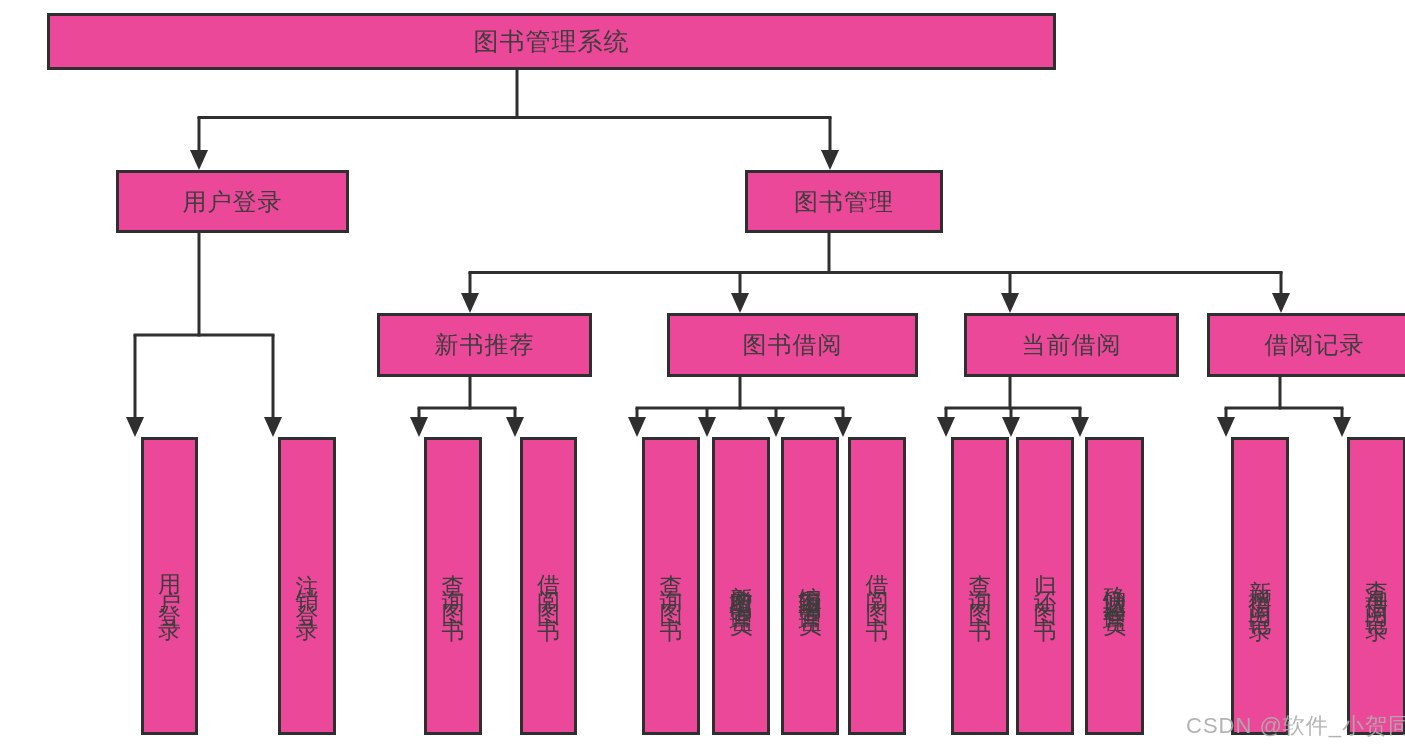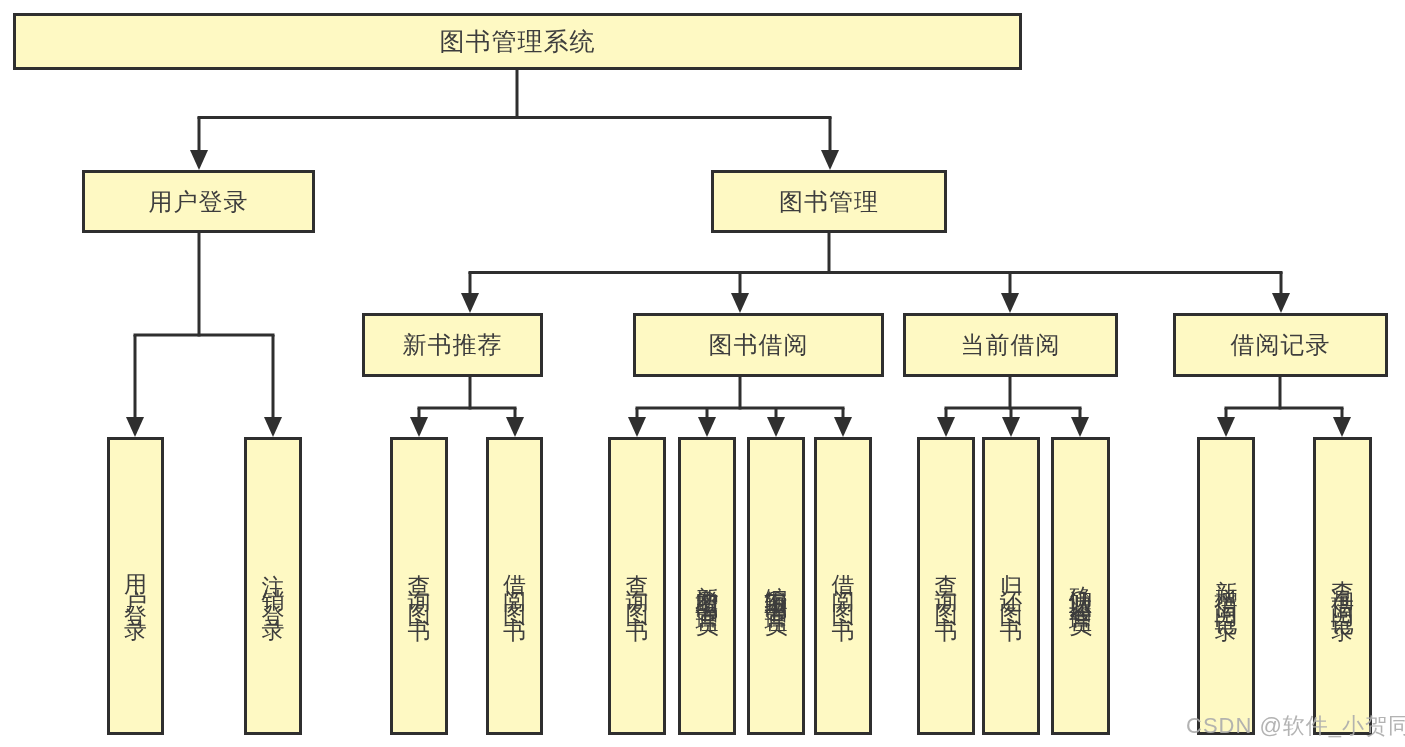--- a/index.html
+++ b/index.html
@@ -2,22 +2,22 @@
 <html><head>
 <meta charset="utf-8">
 <style>
   html,body{margin:0;padding:0;background:#ffffff;}
   #canvas{
     position:relative;width:1405px;height:747px;background:#ffffff;overflow:hidden;
     font-family:"Liberation Sans","DejaVu Sans",sans-serif;color:#3d3d3d;
   }
   #wires{position:absolute;left:0;top:0;width:1405px;height:747px;z-index:1;}
   .node{
-    position:absolute;box-sizing:border-box;border:3px solid #2f2f2f;background:#fef9c3;
-    display:flex;align-items:center;justify-content:center;z-index:2;
+    position:absolute;box-sizing:border-box;border:3px solid #2f2f2f;background:#ec4899;
+    display:flex;align-items:center;justify-content:center;z-index:2;margin-left:34px;
   }
   .node .hlabel{font-size:24px;letter-spacing:1px;white-space:nowrap;}
   .root .hlabel{font-size:25px;}
   .root{left:13px;top:13px;width:1009px;height:57px;}
   .lvl1{top:170px;height:63px;}
   .lvl2{top:313px;height:64px;}
   .leaf{top:437px;height:298px;}
   .vtext{
     writing-mode:vertical-rl;text-orientation:mixed;
     font-size:23px;line-height:1;white-space:nowrap;
@@ -99,31 +99,31 @@
     <polygon points="1342,437 1333,417 1351,417"></polygon>
   </svg>
 
   <div class="node root">
     <span class="hlabel">图书管理系统</span>
   </div>
 
   <div class="node lvl1" style="left:82px;width:233px;">
     <span class="hlabel">用户登录</span>
   </div>
-  <div class="node lvl1" style="left:711px;width:236px;">
+  <div class="node lvl1" style="left:711px;width:198px;">
     <span class="hlabel">图书管理</span>
   </div>
 
-  <div class="node lvl2" style="left:362px;width:181px;">
+  <div class="node lvl2" style="left:343px;width:215px;">
     <span class="hlabel">新书推荐</span>
   </div>
   <div class="node lvl2" style="left:633px;width:251px;">
     <span class="hlabel">图书借阅</span>
   </div>
-  <div class="node lvl2" style="left:903px;width:215px;">
+  <div class="node lvl2" style="left:930px;width:215px;">
     <span class="hlabel">当前借阅</span>
   </div>
   <div class="node lvl2" style="left:1173px;width:215px;">
     <span class="hlabel">借阅记录</span>
   </div>
 
   <div class="node leaf" style="left:107px;width:57px;">
     <span class="vtext ls4">用户登录</span>
   </div>
   <div class="node leaf" style="left:244px;width:58px;">

